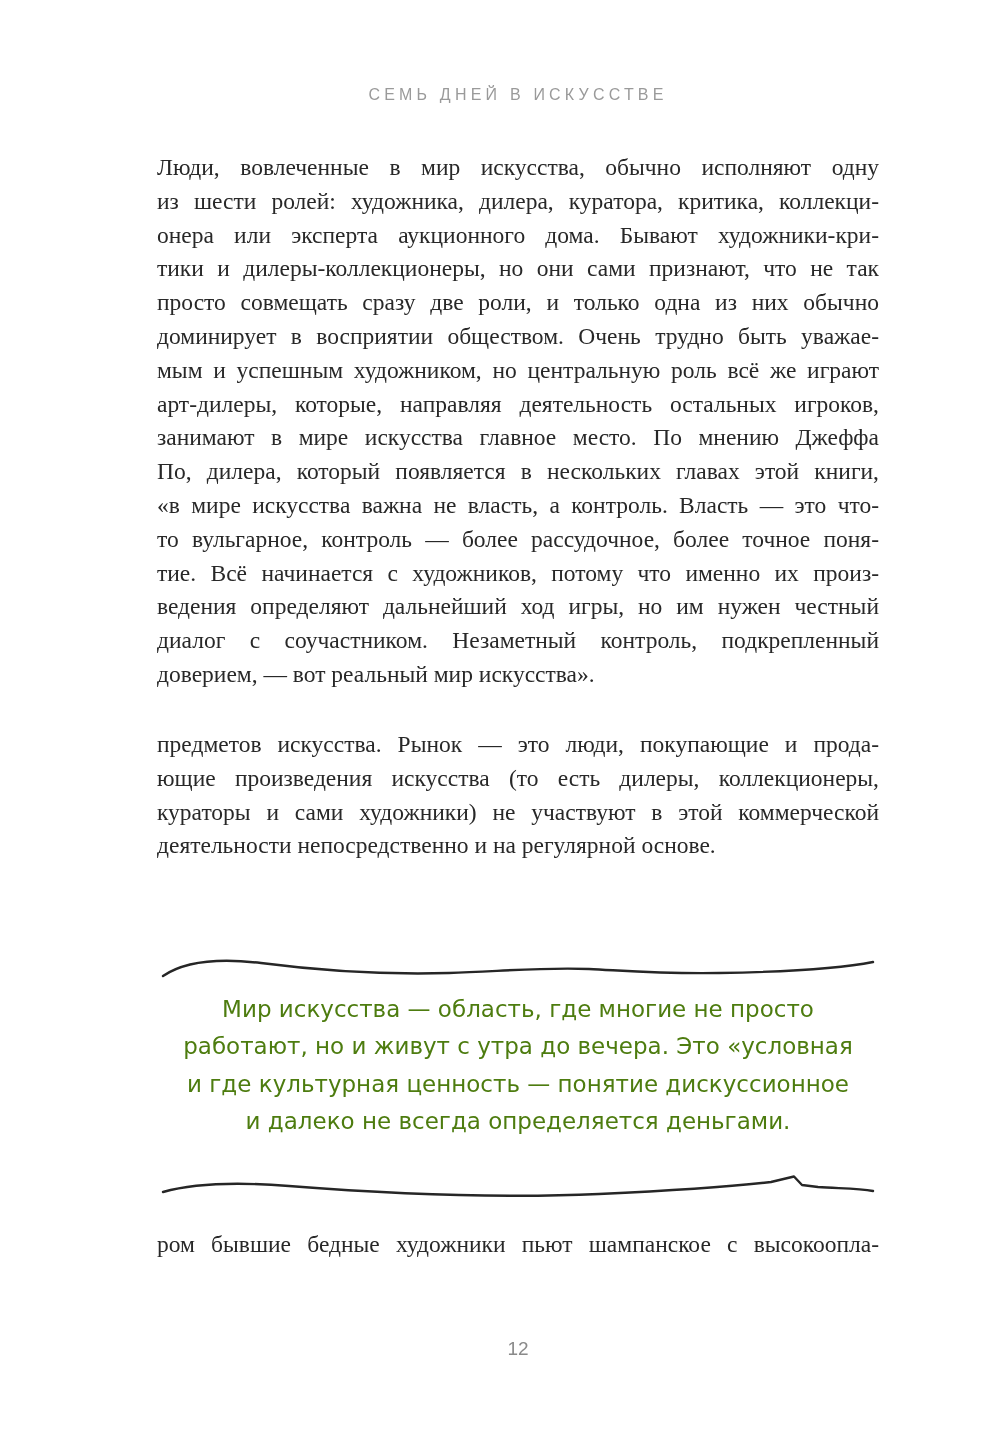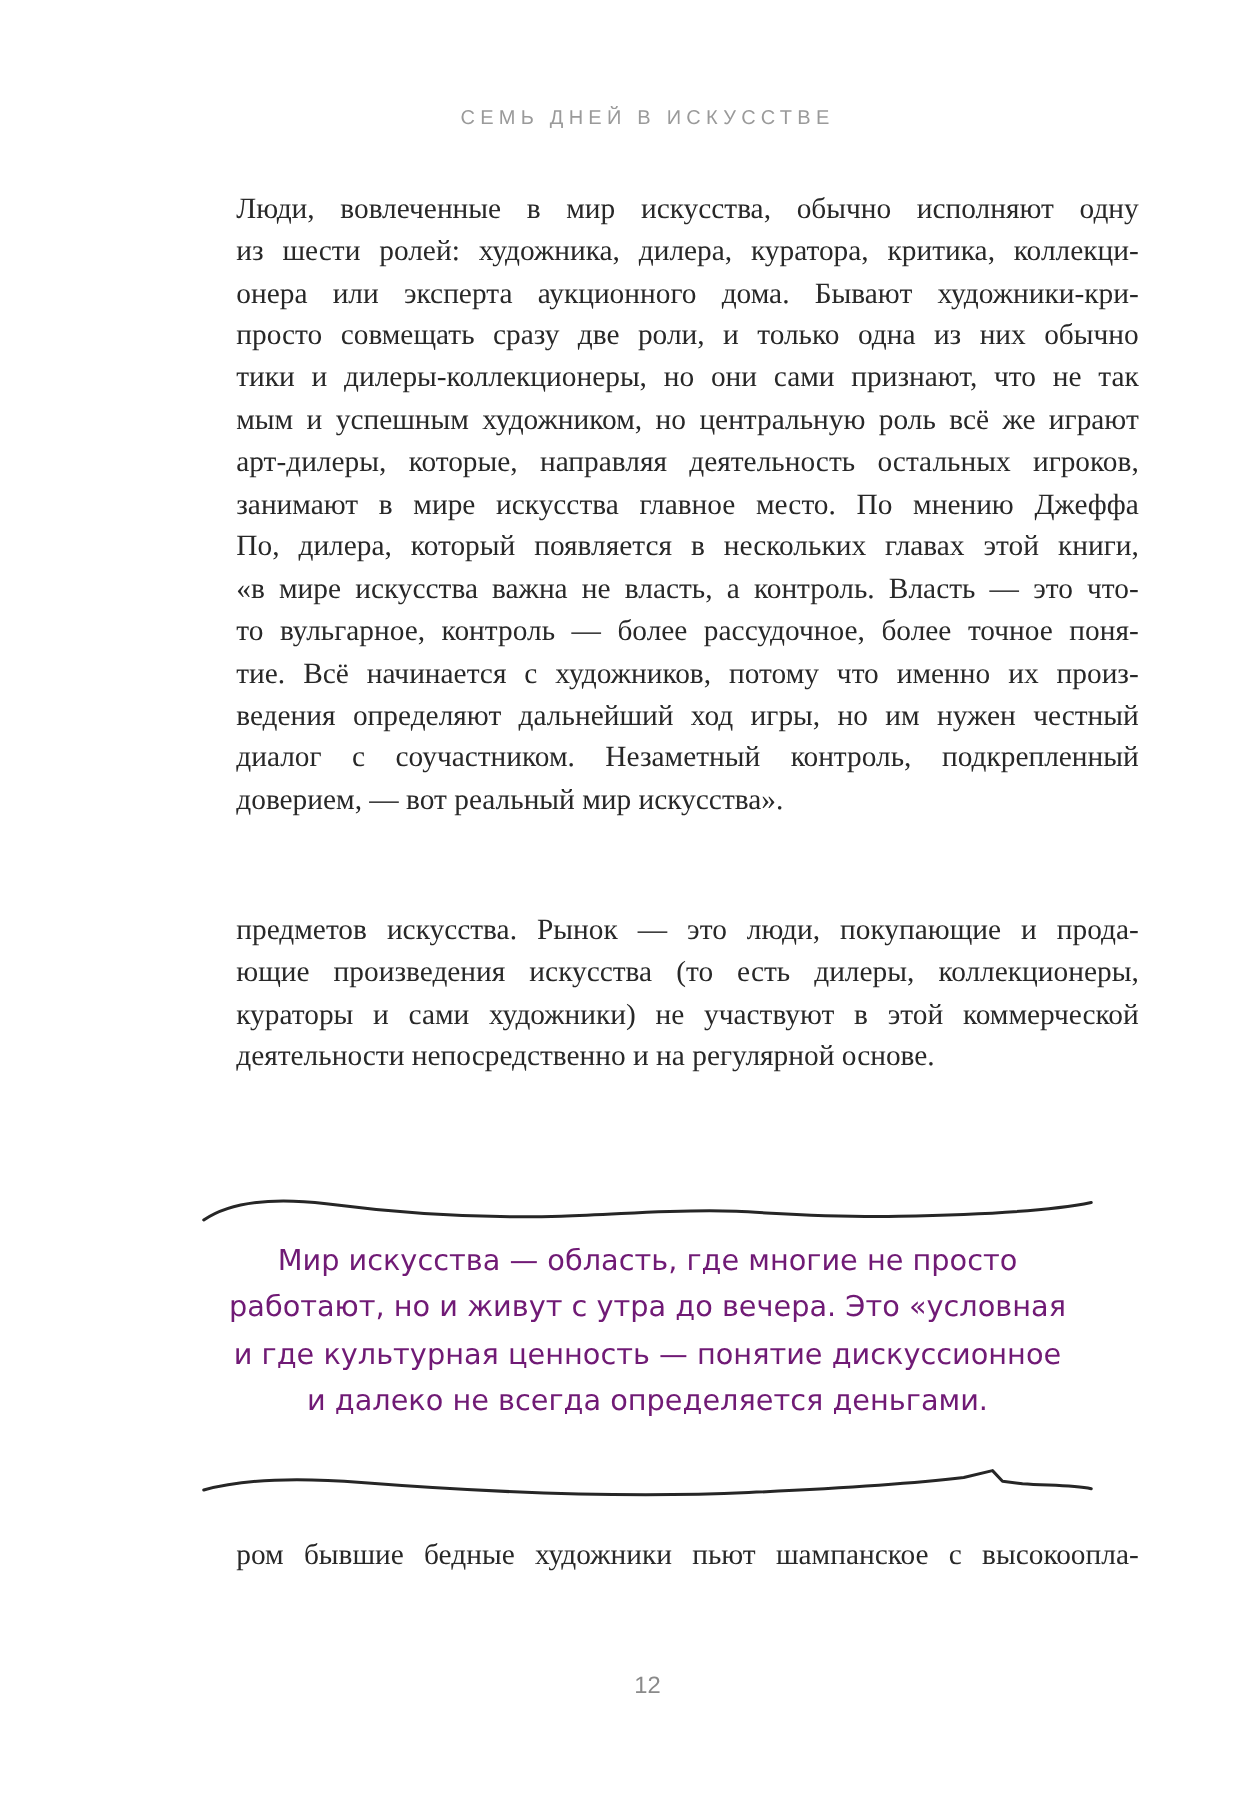--- a/index.html
+++ b/index.html
@@ -29,21 +29,20 @@
   }
 
   .para {
     position: absolute;
     left: 157px;
     width: 722px;
     font-family: "Liberation Serif", serif;
     font-size: 23.5px;
     line-height: 33.8px;
     color: #282828;
-    margin-left: 32px;
   }
   #para-1 { top: 151px; }
   #para-2 { top: 728px; }
   #para-3 { top: 1228px; }
 
   .para .line {
     text-align: justify;
     text-align-last: justify;
     white-space: normal;
   }
@@ -70,21 +69,21 @@
   }
 
   .quote {
     position: absolute;
     top: 991px;
     left: 157px;
     width: 722px;
     font-family: "DejaVu Sans", sans-serif;
     font-size: 23px;
     line-height: 37.4px;
-    color: #701a75;
+    color: #4d7c0f;
   }
   .quote .line {
     text-align: center;
     text-align-last: center;
   }
 
   .folio {
     position: absolute;
     top: 1338px;
     left: 157px;
@@ -100,22 +99,23 @@
 <body>
 
 <div class="page">
 
   <div class="running-head">СЕМЬ ДНЕЙ В ИСКУССТВЕ</div>
 
   <div class="para" id="para-1">
       <div class="line"><span>Люди, вовлеченные в мир искусства, обычно исполняют одну</span></div>
       <div class="line"><span>из шести ролей: художника, дилера, куратора, критика, коллекци-</span></div>
       <div class="line"><span>онера или эксперта аукционного дома. Бывают художники-кри-</span></div>
+      <div class="line"><span>тики и дилеры-коллекционеры, но они сами признают, что не так</span></div>
       <div class="line"><span>просто совмещать сразу две роли, и только одна из них обычно</span></div>
-      <div class="line"><span>тики и дилеры-коллекционеры, но они сами признают, что не так</span></div>
+      <div class="line"><span>доминирует в восприятии обществом. Очень трудно быть уважае-</span></div>
       <div class="line"><span>мым и успешным художником, но центральную роль всё же играют</span></div>
       <div class="line"><span>арт-дилеры, которые, направляя деятельность остальных игроков,</span></div>
       <div class="line"><span>занимают в мире искусства главное место. По мнению Джеффа</span></div>
       <div class="line"><span>По, дилера, который появляется в нескольких главах этой книги,</span></div>
       <div class="line"><span>«в мире искусства важна не власть, а контроль. Власть — это что-</span></div>
       <div class="line"><span>то вульгарное, контроль — более рассудочное, более точное поня-</span></div>
       <div class="line"><span>тие. Всё начинается с художников, потому что именно их произ-</span></div>
       <div class="line"><span>ведения определяют дальнейший ход игры, но им нужен честный</span></div>
       <div class="line"><span>диалог с соучастником. Незаметный контроль, подкрепленный</span></div>
       <div class="line last"><span>доверием, — вот реальный мир искусства».</span></div>

